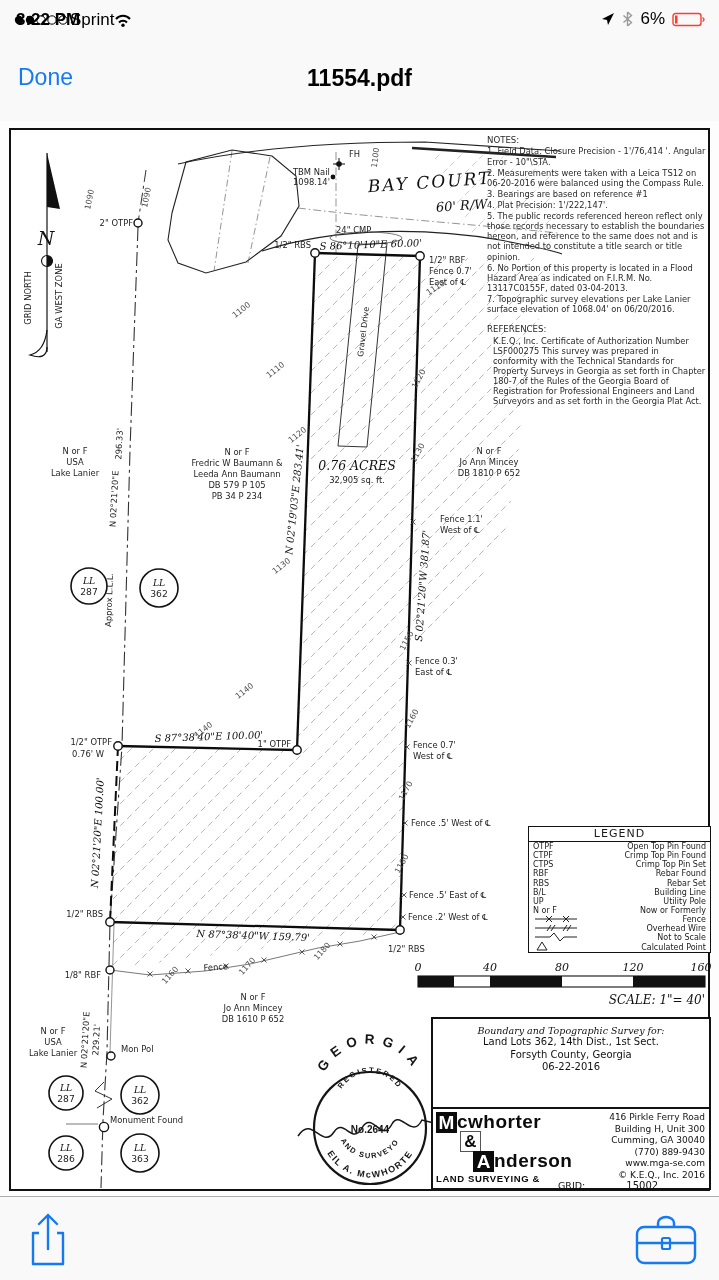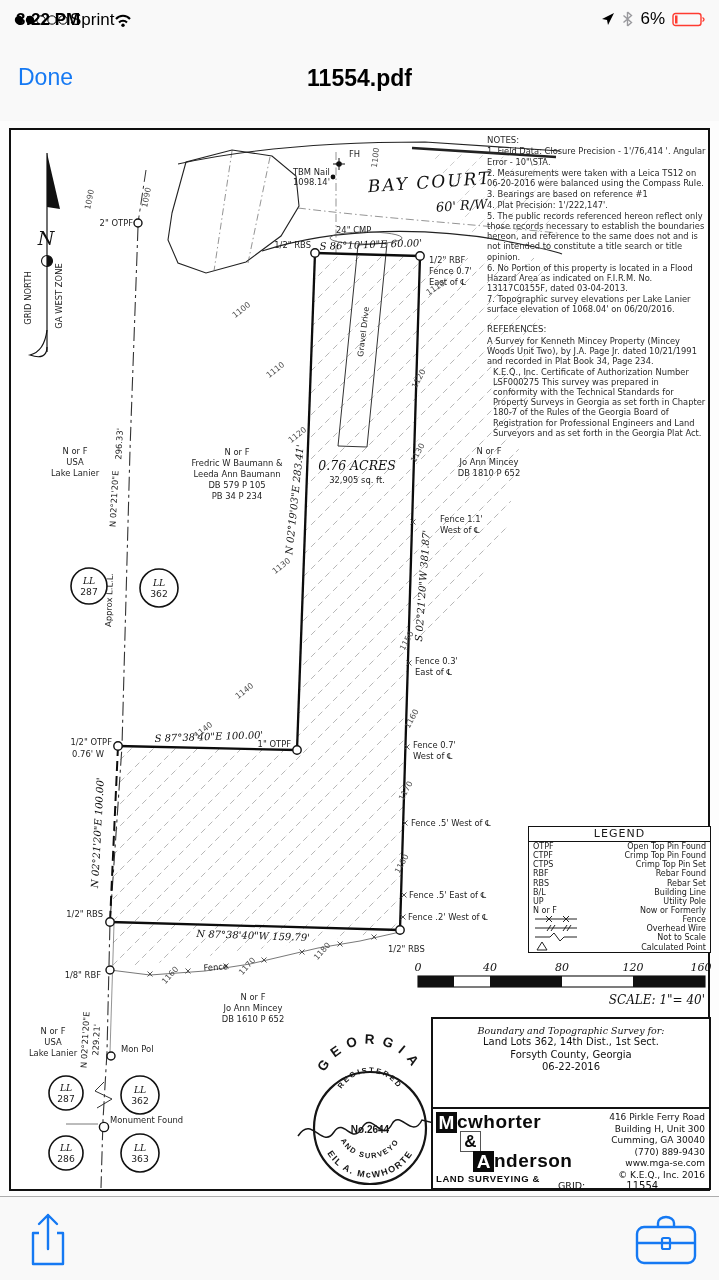--- a/index.html
+++ b/index.html
@@ -343,21 +343,20 @@
 <div class="notes">
   <div class="nt" style="font-size:8.6px">NOTES:</div>
   <div class="nt">1.  Field Data:  Closure Precision - 1'/76,414 '.  Angular Error - 10"\STA.</div>
   <div class="nt">2.  Measurements were taken with a Leica TS12 on 06-20-2016 were balanced using the Compass Rule.</div>
   <div class="nt">3.  Bearings are based on reference #1</div>
   <div class="nt">4.  Plat Precision:  1'/222,147'.</div>
   <div class="nt">5.  The public records referenced hereon reflect only those records necessary to establish the boundaries hereon, and reference to the same does not and is not intended to constitute a title search or title opinion.</div>
   <div class="nt">6.  No Portion of this property is located in a Flood Hazard Area as indicated on F.I.R.M. No. 13117C0155F, dated 03-04-2013.</div>
   <div class="nt">7. Topographic survey elevations per Lake Lanier surface elevation of 1068.04' on 06/20/2016.</div>
   <div class="nt sec">REFERENCES:</div>
-  <div class="nt">A Survey for Kenneth Mincey Property  (Mincey Woods Unit Two), by J.A. Page Jr. dated 10/21/1991 and recorded in Plat Book 34, Page 234.</div>
   <div class="nt ref2">K.E.Q., Inc. Certificate of Authorization Number LSF000275 This survey was prepared in conformity with the Technical Standards for Property Surveys in Georgia as set forth in Chapter 180-7 of the Rules of the Georgia Board of Registration for Professional Engineers and Land Surveyors and as set forth in the Georgia Plat Act.</div>
 </div>
 
 <div class="legend">
   <div class="lg-title">LEGEND</div>
   <div class="lg-row">
         <span class="lg-abbr">OTPF</span>
         <span class="lg-desc">Open Top Pin Found</span>
       </div>
   <div class="lg-row">
@@ -431,21 +430,21 @@
     <div class="addr">
       <div>416 Pirkle Ferry Road</div>
       <div>Building H, Unit 300</div>
       <div>Cumming, GA 30040</div>
       <div>(770) 889-9430</div>
       <div>www.mga-se.com</div>
       <div>© K.E.Q., Inc. 2016</div>
     </div>
     <div class="filerow">
       <span>GRID:</span>
-      <span class="fno">11554</span>
+      <span class="fno">15002</span>
     </div>
   </div>
 </div>
 
 </div>
 
 <div class="toolbar">
   <button class="tb-share">
     <svg width="44" height="58">
       <path d="M13,24 H7 V55 H37 V24 H31" fill="none" stroke="#1579f3" stroke-width="2.4" stroke-linejoin="round"></path>

